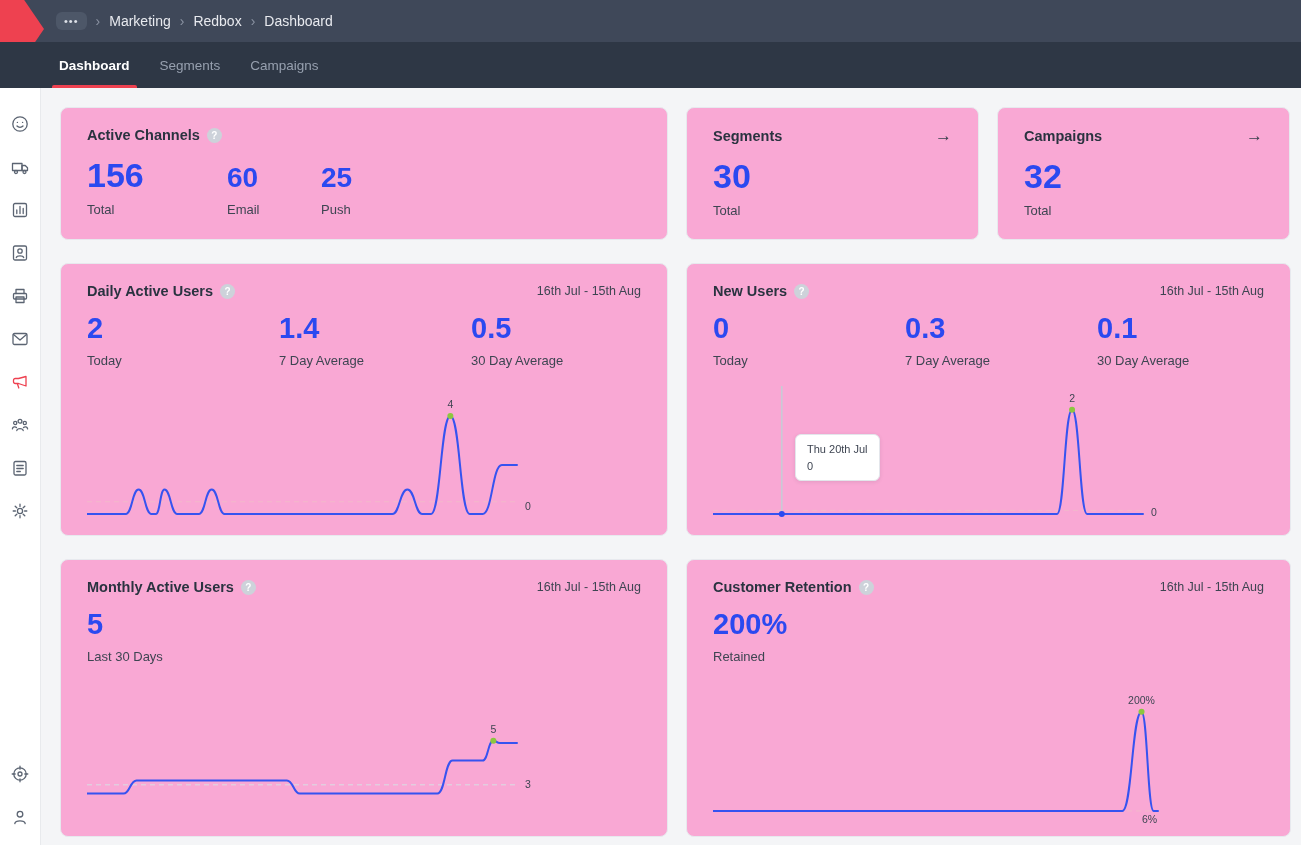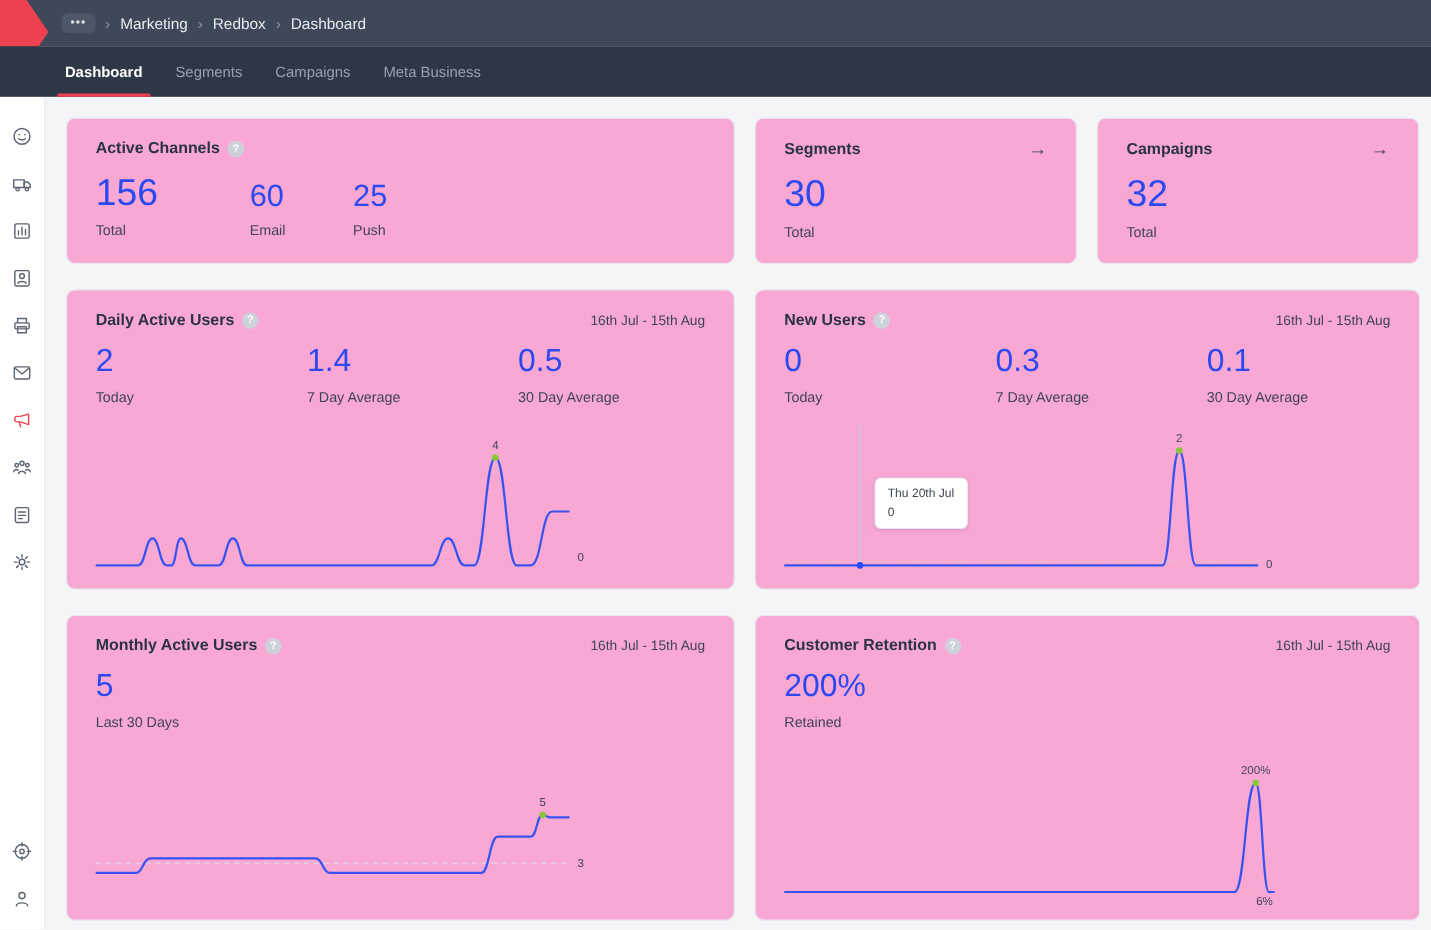--- a/index.html
+++ b/index.html
@@ -77,21 +77,21 @@
     width:15px; height:15px; border-radius:50%; background:#cdd2da; color:#fff;
     font-size:10px; font-weight:bold; display:inline-flex; align-items:center;
     justify-content:center; cursor:pointer;
   }
   .date-range { font-size:12.5px; color:#3e4552; }
   .arrow-btn { font-size:17px; color:#39404d; cursor:pointer; line-height:1; }
 
   .metrics-row { display:flex; align-items:flex-end; margin-top:15px; }
   .metric { display:flex; flex-direction:column; }
   .m-140 { width:140px; } .m-94 { width:94px; } .m-190 { width:192px; }
-  .num { color:var(--accent,#2b49f0); font-weight:normal; line-height:1; }
+  .num { color:var(--accent,#2b49f0); font-weight:bold; line-height:1; }
   .num-lg { font-size:34px; }
   .num-md { font-size:28px; }
   .num-ch { font-size:29px; }
   .metric-label { margin-top:10px; font-size:13px; color:#3e4552; }
 
   
   .chart-wrap { position:relative; margin-top:8px; }
   .chart-wrap svg { display:block; font-family:"Liberation Sans",sans-serif; }
   .chart-tooltip {
     position:absolute; left:82px; top:58px; background:#fff;
@@ -115,21 +115,20 @@
     <span class="crumb-sep">›</span>
     <a class="crumb">Redbox</a>
     <span class="crumb-sep">›</span>
     <a class="crumb">Dashboard</a>
   </header>
 
   <nav class="tabbar">
     <div class="tab active">Dashboard</div>
     <div class="tab">Segments</div>
     <div class="tab">Campaigns</div>
-    <div class="tab">Meta Business</div>
   </nav>
 
   <div class="shell">
 
     <aside class="sidebar">
       <div class="s-icon">
         <svg viewBox="0 0 20 20">
             <circle cx="10" cy="10" r="7.2"></circle>
             <circle cx="7.4" cy="8.4" r="0.7" fill="#5b6472" stroke="none"></circle>
             <circle cx="12.6" cy="8.4" r="0.7" fill="#5b6472" stroke="none"></circle>

